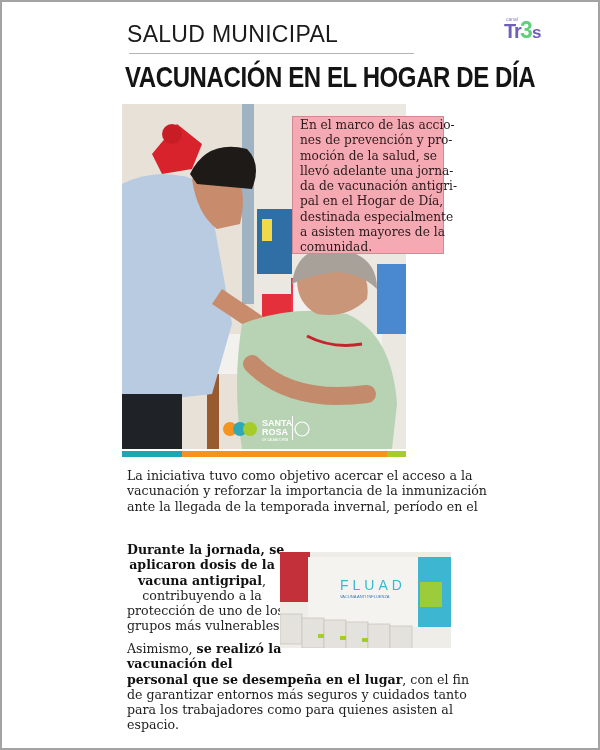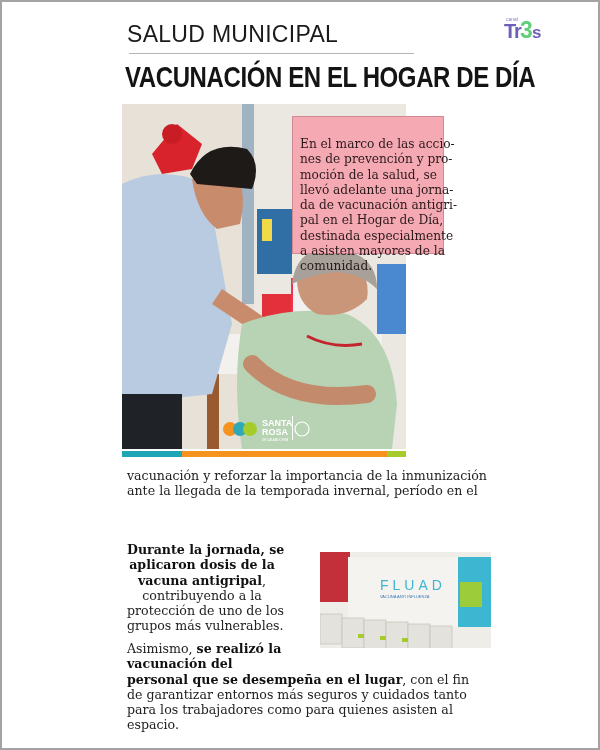--- a/index.html
+++ b/index.html
@@ -40,35 +40,35 @@
       overflow: hidden; background: #e9e3da;
     }
     .stripe { position: absolute; top: 449px; height: 6px; }
     .stripe.teal { left: 120px; width: 60px; background: #1fa6b6; }
     .stripe.orange { left: 180px; width: 205px; background: #f6921e; }
     .stripe.lime { left: 385px; width: 19px; background: #a5cc2a; }
 
     .callout {
       position: absolute; left: 290px; top: 114px; width: 152px; height: 138px;
       background: #f5aab3; border: 1px solid #d18a93;
-      padding: 20px 0 0 7px; box-sizing: border-box;
+      padding: 1px 0 0 7px; box-sizing: border-box;
       font-size: 12.2px; line-height: 15.3px; color: #2a1a1c;
     }
     .callout div { white-space: nowrap; }
 
     .body-text { font-size: 12.6px; line-height: 15.3px; color: #222; }
     .para1 { position: absolute; left: 125px; top: 466px; width: 330px; }
     .para1 div, .para2 div, .para3 div { white-space: nowrap; }
     .para2 { position: absolute; left: 125px; top: 540px; width: 150px; text-align: center; }
     .para3 { position: absolute; left: 125px; top: 639px; width: 330px; }
     b { font-weight: bold; color: #111; }
 
     .vaccine-photo {
       position: absolute; left: 278px; top: 550px; width: 171px; height: 96px;
-      overflow: hidden; background: #f1efea; margin-left: 40px;
+      overflow: hidden; background: #f1efea;
     }
   </style>
 </head>
 <body>
 
 <div class="page">
 
   <div class="section-label">SALUD MUNICIPAL</div>
   <div class="section-rule"></div>
   <div class="headline">VACUNACIÓN EN EL HOGAR DE DÍA</div>
@@ -135,20 +135,21 @@
     <div>moción de la salud, se</div>
     <div>llevó adelante una jorna-</div>
     <div>da de vacunación antigri-</div>
     <div>pal en el Hogar de Día,</div>
     <div>destinada especialmente</div>
     <div>a asisten mayores de la</div>
     <div>comunidad.</div>
   </div>
 
   <div class="body-text para1">
+    <div>La iniciativa tuvo como objetivo acercar el acceso a la</div>
     <div>vacunación y reforzar la importancia de la inmunización</div>
     <div>ante la llegada de la temporada invernal, período en el</div>
   </div>
 
   <div class="body-text para2">
     <div><b>Durante la jornada, se</b></div>
     <div><b>aplicaron dosis de la</b></div>
     <div><b>vacuna antigripal</b><span>,</span></div>
     <div>contribuyendo a la</div>
     <div>protección de uno de los</div>

